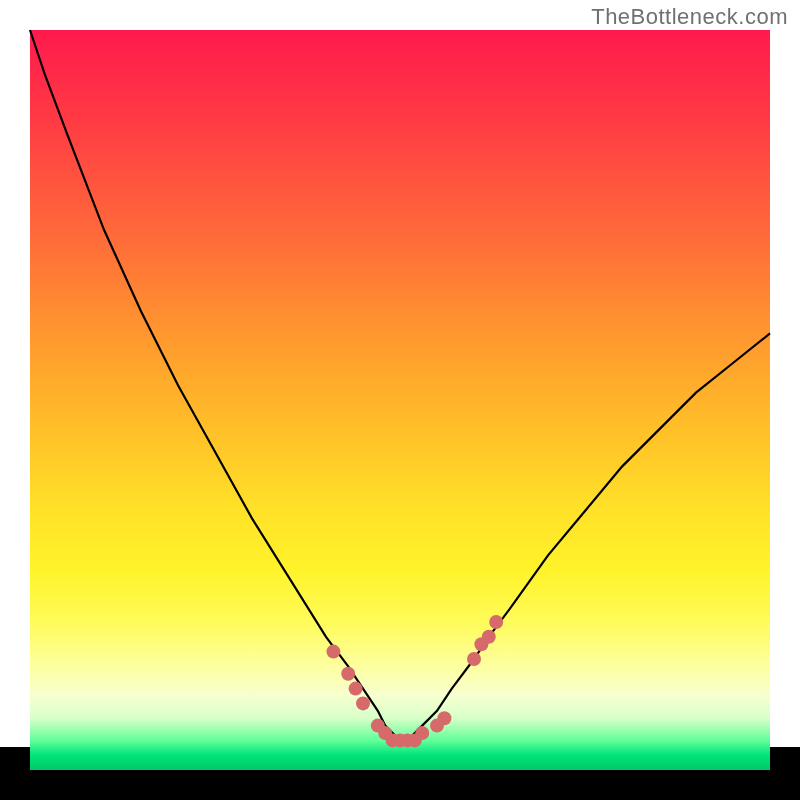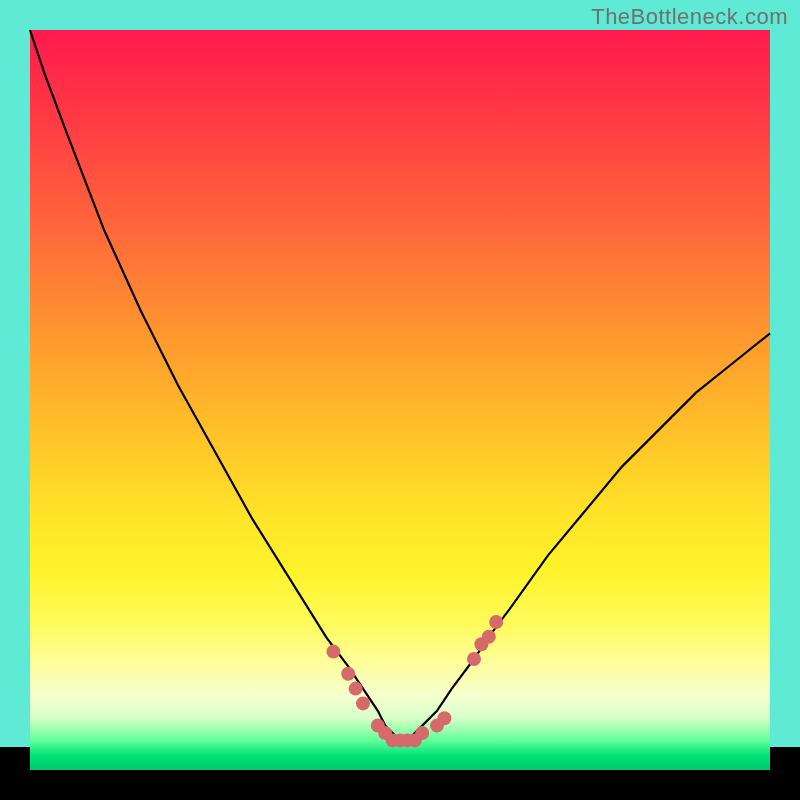--- a/index.html
+++ b/index.html
@@ -8,21 +8,21 @@
     width: 800px;
     height: 800px;
     background: #000;
     font-family: Arial, Helvetica, sans-serif;
     overflow: hidden;
   }
   .frame {
     position: relative;
     width: 800px;
     height: 747px;
-    background: #5eead4;
+    background: #ffffff;
     text-align: center;
   }
   .watermark {
     position: absolute;
     top: 4px;
     right: 12px;
     color: #707070;
     font-size: 22px;
     letter-spacing: 0.5px;
     z-index: 5;

